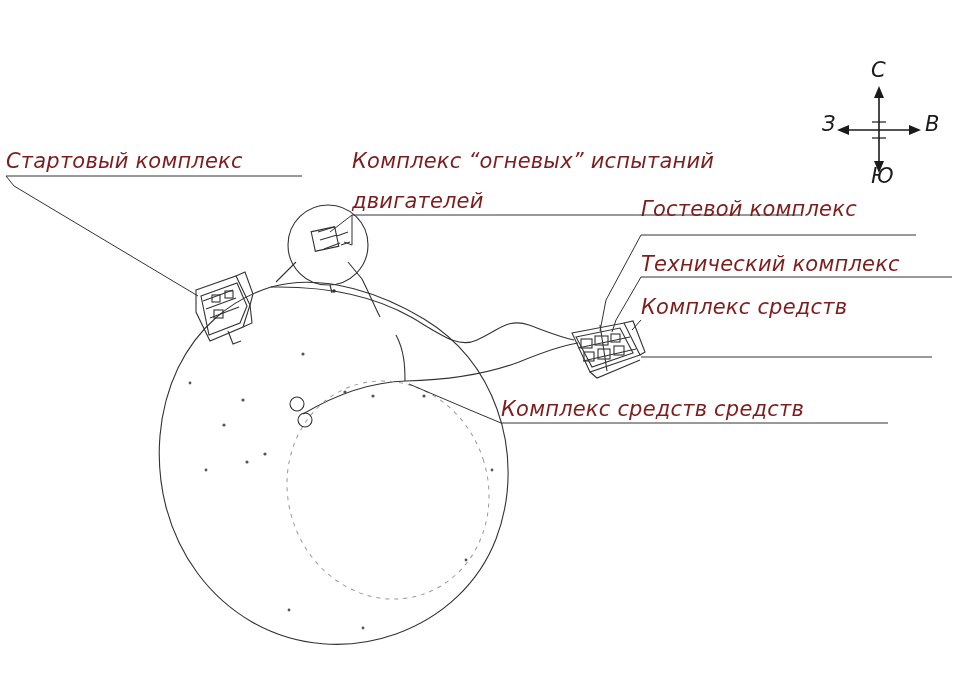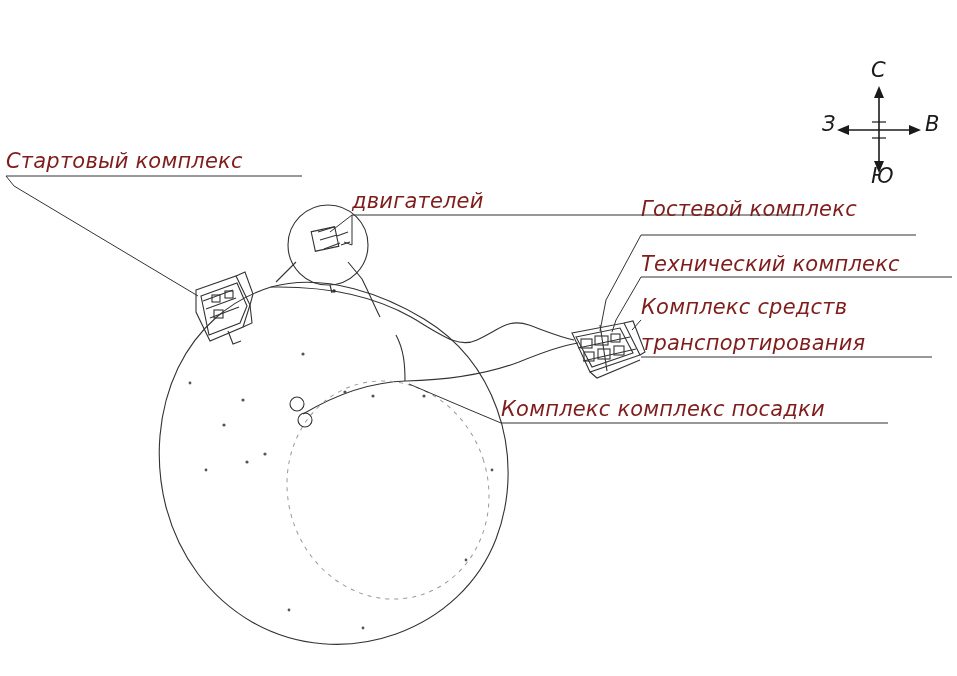--- a/index.html
+++ b/index.html
@@ -172,32 +172,32 @@
       <path d="M837,130 L849,125 L849,135 Z" stroke="none"></path>
 
       <line x1="872" y1="122" x2="886" y2="122" stroke-width="1.2"></line>
       <line x1="872" y1="138" x2="886" y2="138" stroke-width="1.2"></line>
     </g>
 
   </svg>
 
   <div class="label" style="left:6px; top:148px;">Стартовый комплекс</div>
 
+  <div class="label" style="left:352px; top:148px;">Комплекс “огневых” испытаний</div>
 
   <div class="label" style="left:352px; top:188px;">двигателей</div>
 
   <div class="label" style="left:641px; top:196px;">Гостевой комплекс</div>
 
   <div class="label" style="left:641px; top:251px;">Технический комплекс</div>
 
   <div class="label" style="left:641px; top:294px;">Комплекс средств</div>
 
-  <div class="label" style="left:641px; top:330px;">транспортирования</div>
-
-  <div class="label" style="left:501px; top:396px;">Комплекс комплекс посадки</div>
+
+  <div class="label" style="left:501px; top:396px;">Комплекс средств средств</div>
 
   <div class="compass-letter" style="left:871px; top:58px;">С</div>
 
   <div class="compass-letter" style="left:871px; top:164px;">Ю</div>
 
   <div class="compass-letter" style="left:822px; top:112px;">З</div>
 
   <div class="compass-letter" style="left:925px; top:112px;">В</div>
 
 </div>

